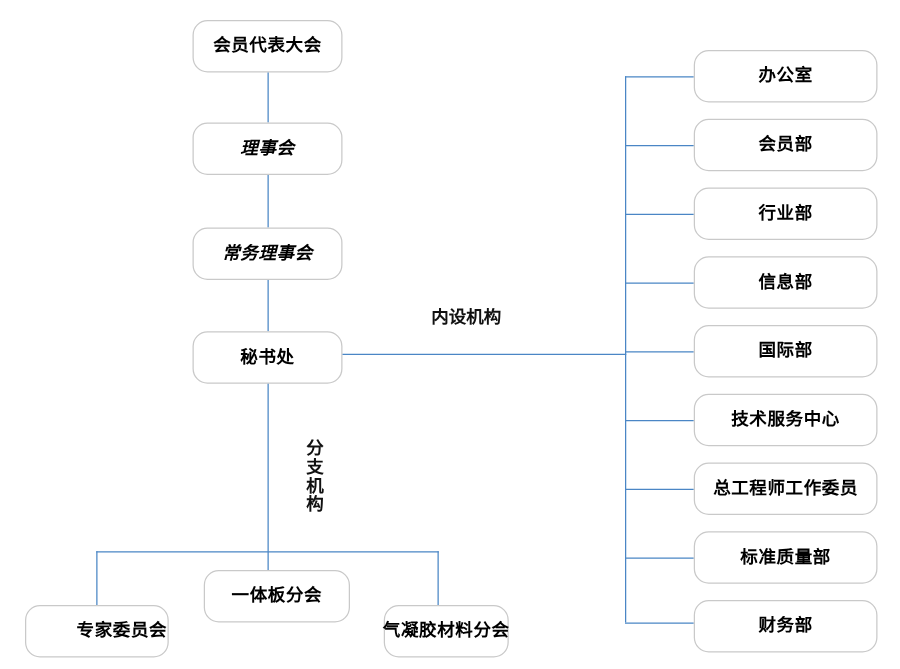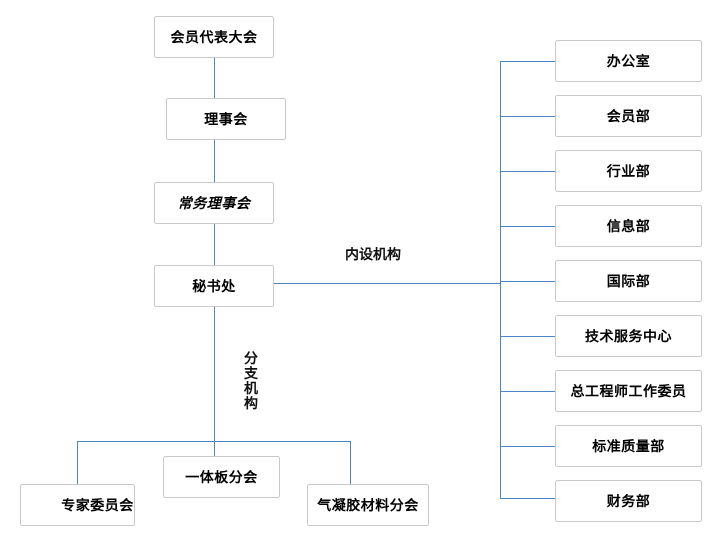--- a/index.html
+++ b/index.html
@@ -16,21 +16,21 @@
     width: 720px;
     height: 535px;
     background: #ffffff;
     overflow: hidden;
   }
   
   .node {
     position: absolute;
     box-sizing: border-box;
     border: 1px solid #c9c9c9;
-    border-radius: 2px;
+    border-radius: 12px;
     background: #ffffff;
     display: flex;
     align-items: center;
     justify-content: center;
     color: #000000;
     font-weight: bold;
     font-size: 14px;
     line-height: 1;
     letter-spacing: 0.5px;
     white-space: nowrap;
@@ -66,21 +66,21 @@
 <body>
 
 <div id="org-chart">
 
   <div class="node" style="left:154px; top:16px; width:120px; height:42px;">
     <span class="node-label">会员代表大会</span>
   </div>
 
   <div class="conn conn-v" style="left:214px; top:58px; width:1px; height:40px;"></div>
 
-  <div class="node" style="left:166px; top:98px; width:120px; height:42px;">
+  <div class="node" style="left:154px; top:98px; width:120px; height:42px;font-style:italic;">
     <span class="node-label">理事会</span>
   </div>
 
   <div class="conn conn-v" style="left:214px; top:140px; width:1px; height:42px;"></div>
 
   <div class="node" style="left:154px; top:182px; width:120px; height:42px;font-style:italic;">
     <span class="node-label">常务理事会</span>
   </div>
 
   <div class="conn conn-v" style="left:214px; top:224px; width:1px; height:41px;"></div>
@@ -142,17 +142,17 @@
   <div class="conn conn-v" style="left:77px; top:441px; width:1px; height:43px;"></div>
   <div class="conn conn-v" style="left:214px; top:441px; width:1px; height:43px;"></div>
   <div class="conn conn-v" style="left:350px; top:441px; width:1px; height:43px;"></div>
 
   <div class="node" style="left:20px; top:484px; width:115px; height:42px;padding-left:40px;">
     <span class="node-label">专家委员会</span>
   </div>
   <div class="node" style="left:163px; top:456px; width:117px; height:42px;">
     <span class="node-label">一体板分会</span>
   </div>
-  <div class="node" style="left:307px; top:484px; width:122px; height:42px;">
+  <div class="node" style="left:307px; top:484px; width:100px; height:42px;">
     <span class="node-label">气凝胶材料分会</span>
   </div>
 
 </div>
 
 </body></html>

